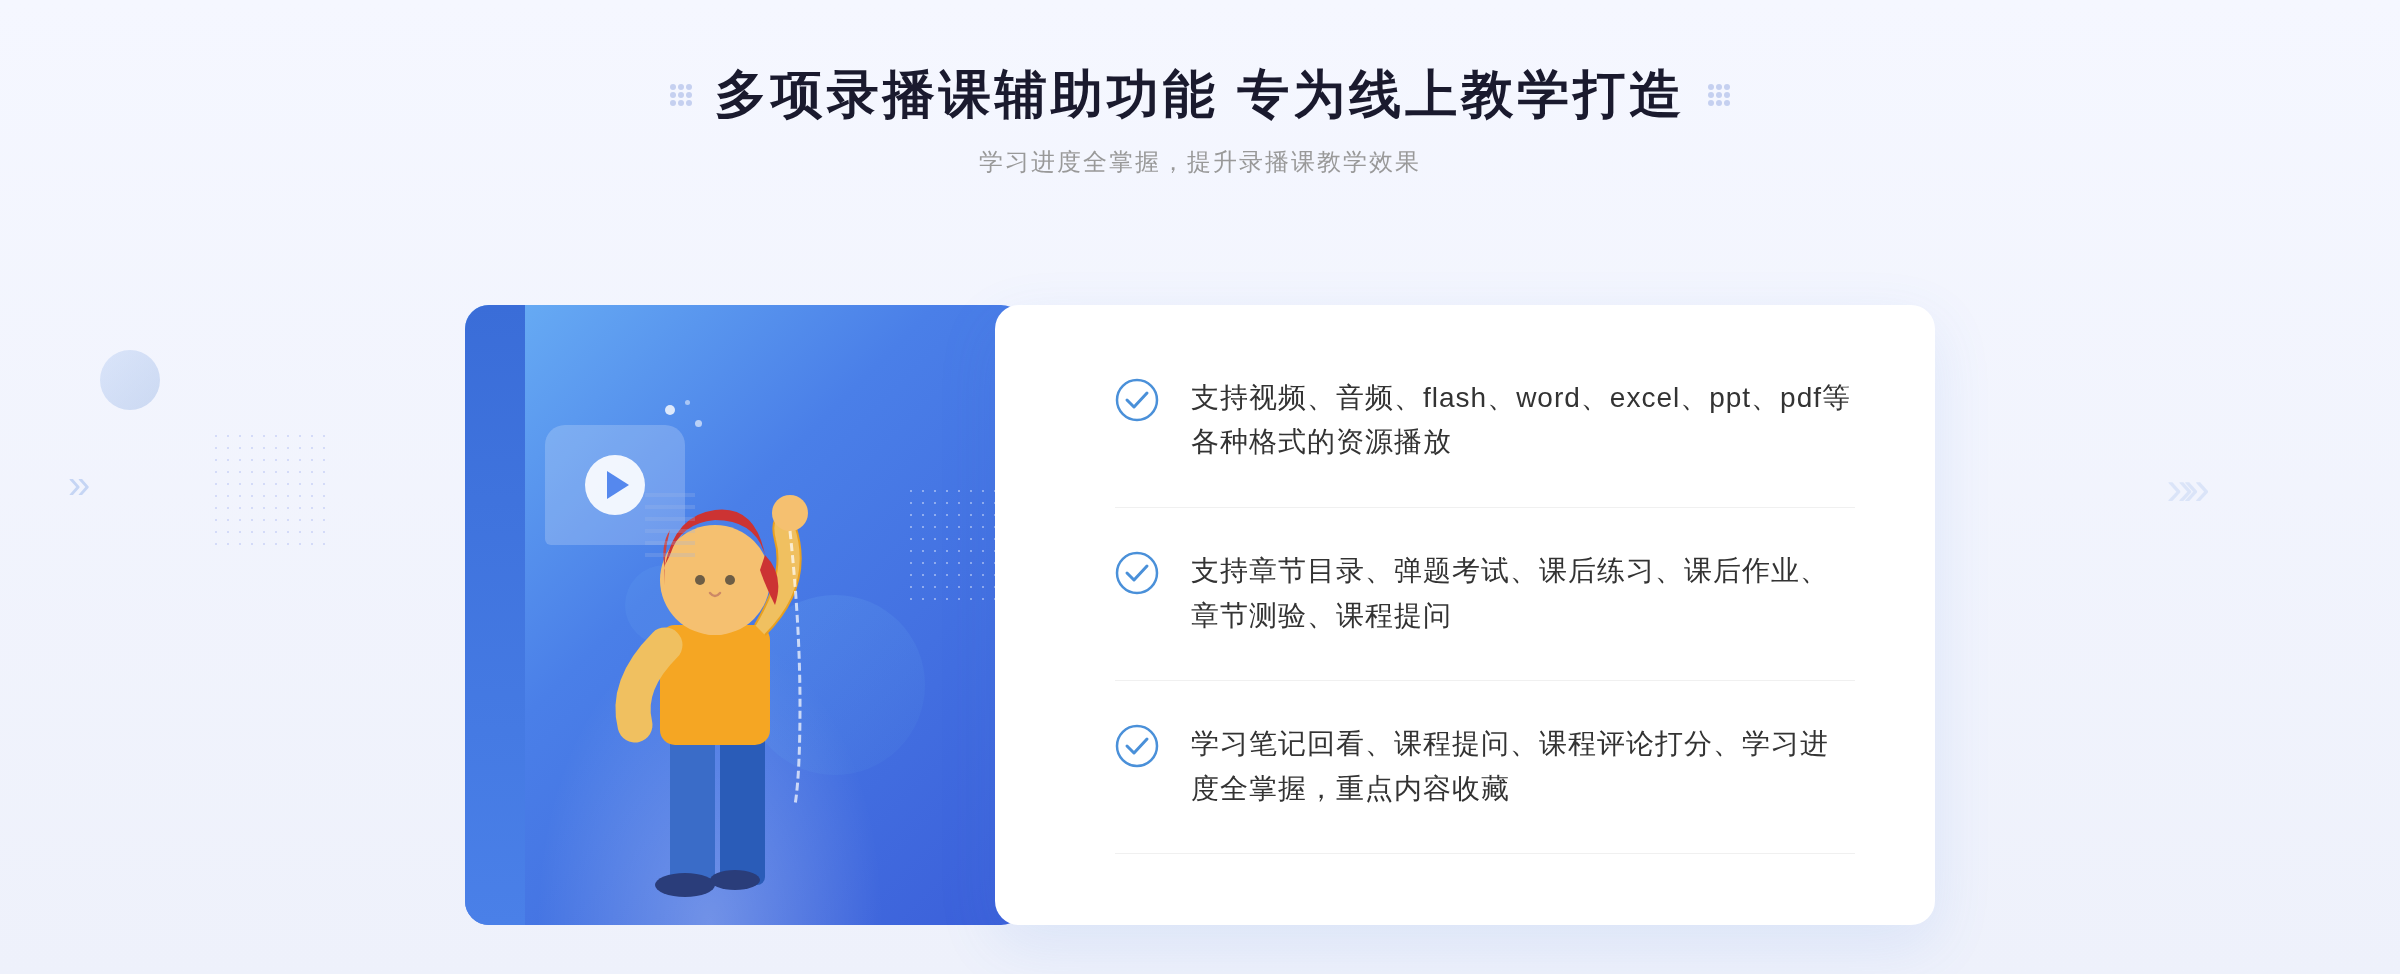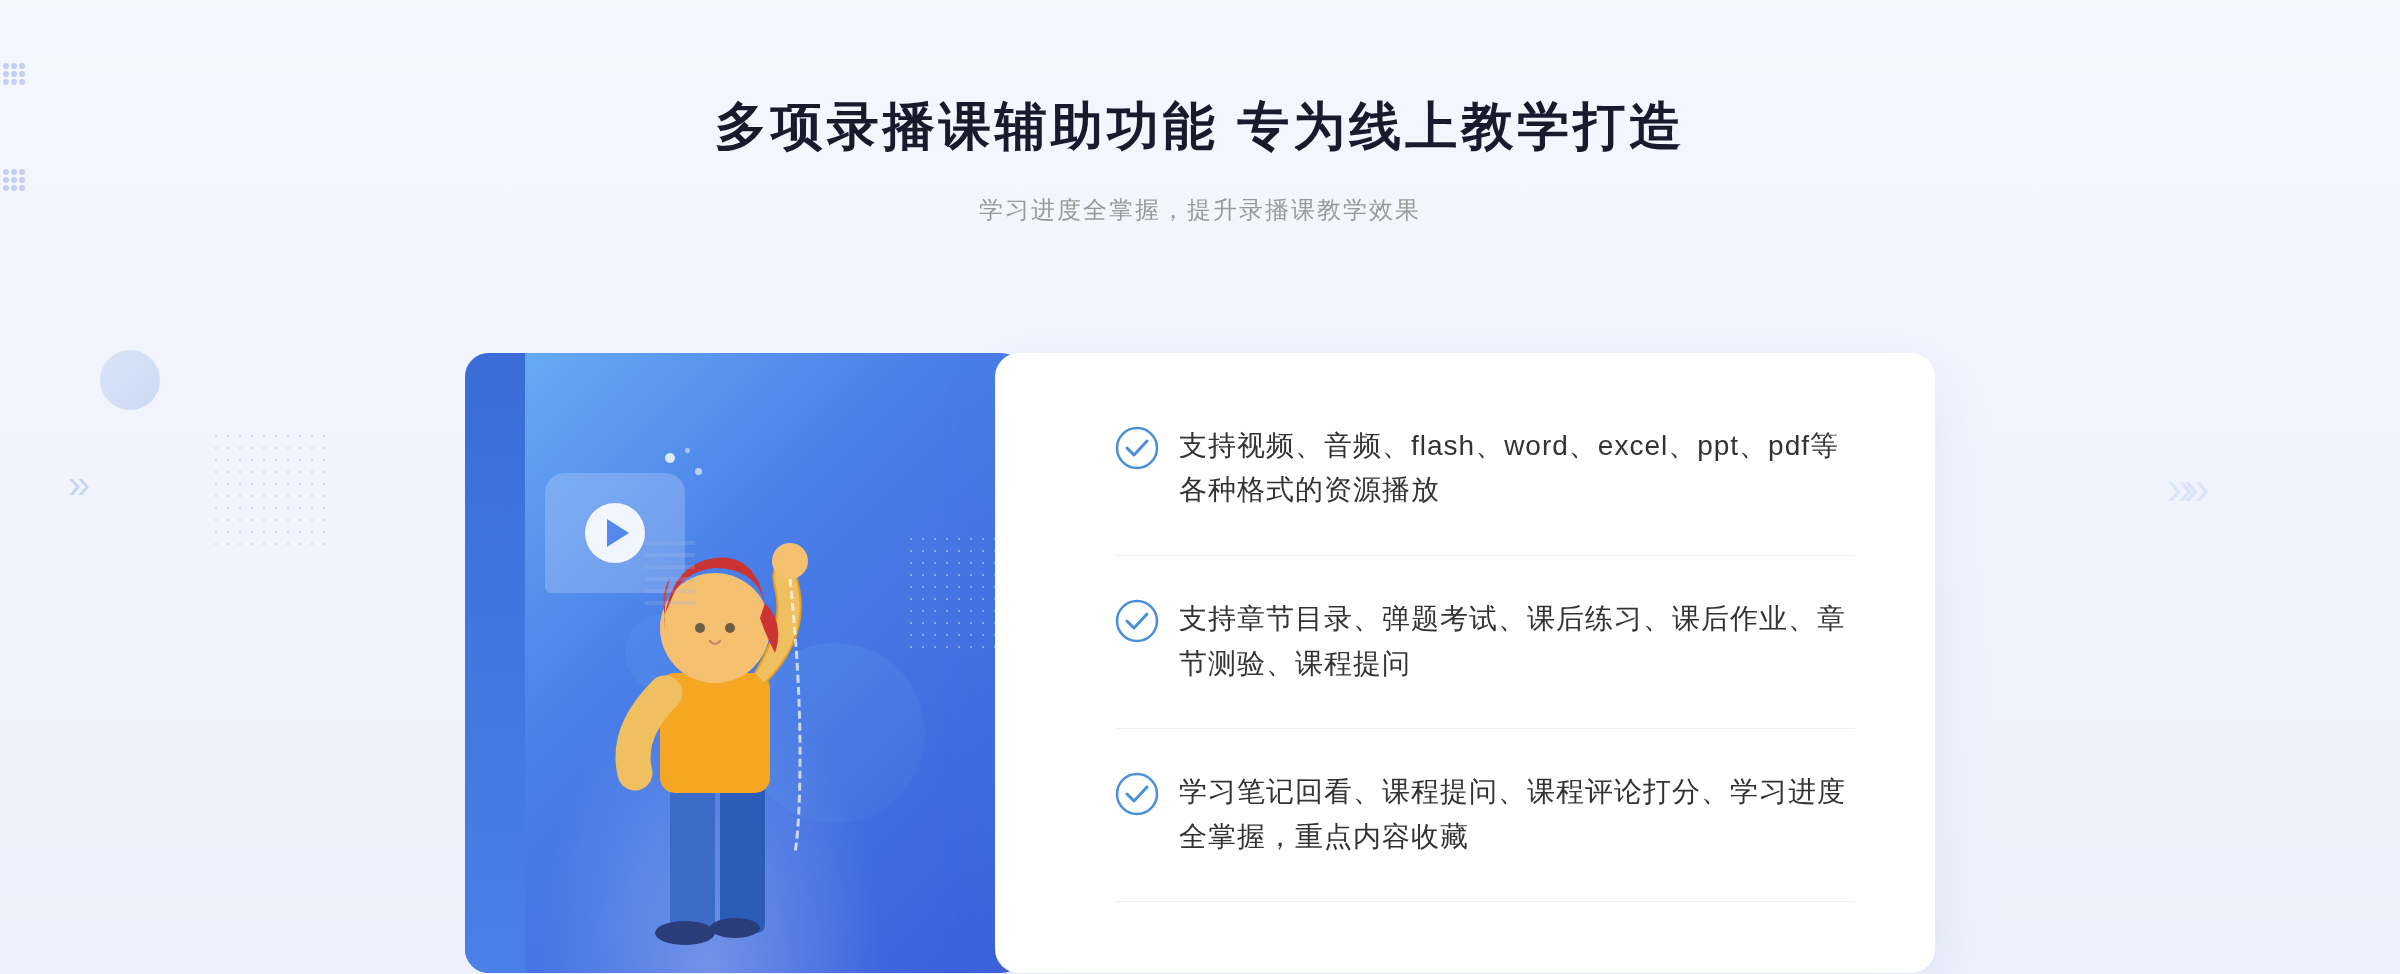--- a/index.html
+++ b/index.html
@@ -53,23 +53,23 @@
     
     .header-section {
       text-align: center;
       padding-top: 60px;
       padding-bottom: 40px;
       position: relative;
     }
 
     .header-decorators {
       display: flex;
+      align-items: center;
       justify-content: center;
       gap: 4px;
-      flex-direction: column;
     }
 
     .header-decorator {
       width: 28px;
       height: 28px;
       position: relative;
     }
 
     .header-decorator svg {
       width: 28px;
@@ -80,20 +80,21 @@
       font-size: 52px;
       font-weight: 700;
       color: #1a1a2e;
       letter-spacing: 4px;
       margin: 0 16px;
     }
 
     .sub-title {
       font-size: 24px;
       color: #999;
+      margin-top: 16px;
       letter-spacing: 2px;
       font-weight: 400;
     }
 
     
     .main-content {
       display: flex;
       justify-content: center;
       align-items: center;
       padding: 0 100px;
@@ -207,21 +208,21 @@
       padding: 50px 80px 50px 120px;
       display: flex;
       flex-direction: column;
       justify-content: space-around;
       z-index: 2;
     }
 
     .feature-item {
       display: flex;
       align-items: flex-start;
-      gap: 20px;
+      gap: 32px;
     }
 
     .check-icon {
       width: 44px;
       height: 44px;
       flex-shrink: 0;
       margin-top: 2px;
     }
 
     .check-icon svg {

